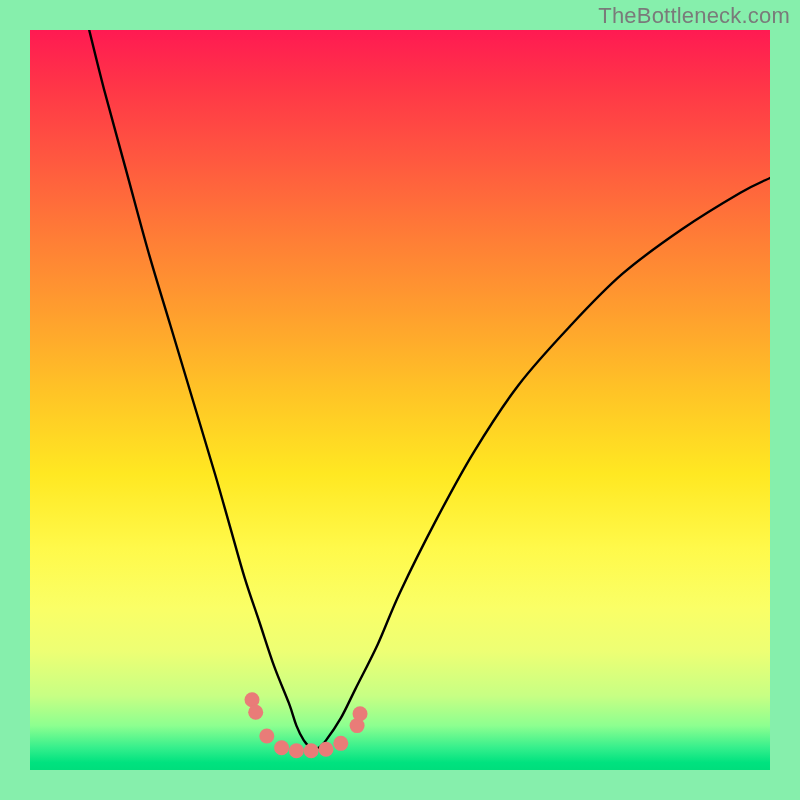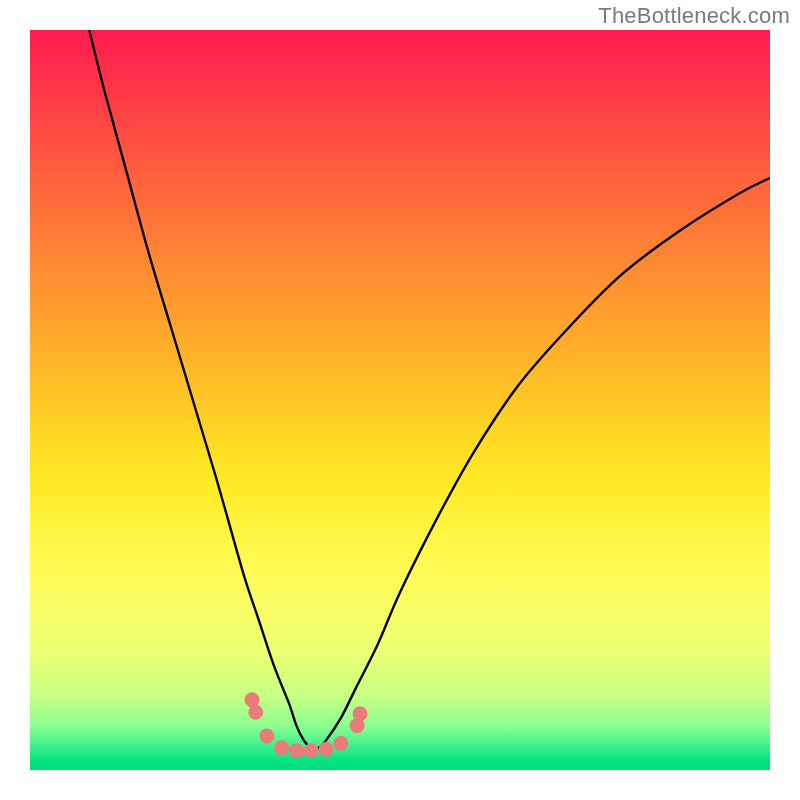--- a/index.html
+++ b/index.html
@@ -8,21 +8,21 @@
     width: 800px;
     height: 800px;
     overflow: hidden;
     background: #000;
     font-family: Arial, Helvetica, sans-serif;
   }
   .frame {
     position: relative;
     width: 800px;
     height: 800px;
-    background: #ffffff;
+    background: #86efac;
   }
   .plot {
     position: absolute;
     left: 30px;
     top: 30px;
     width: 740px;
     height: 740px;
     overflow: hidden;
   }
   .gradient {

